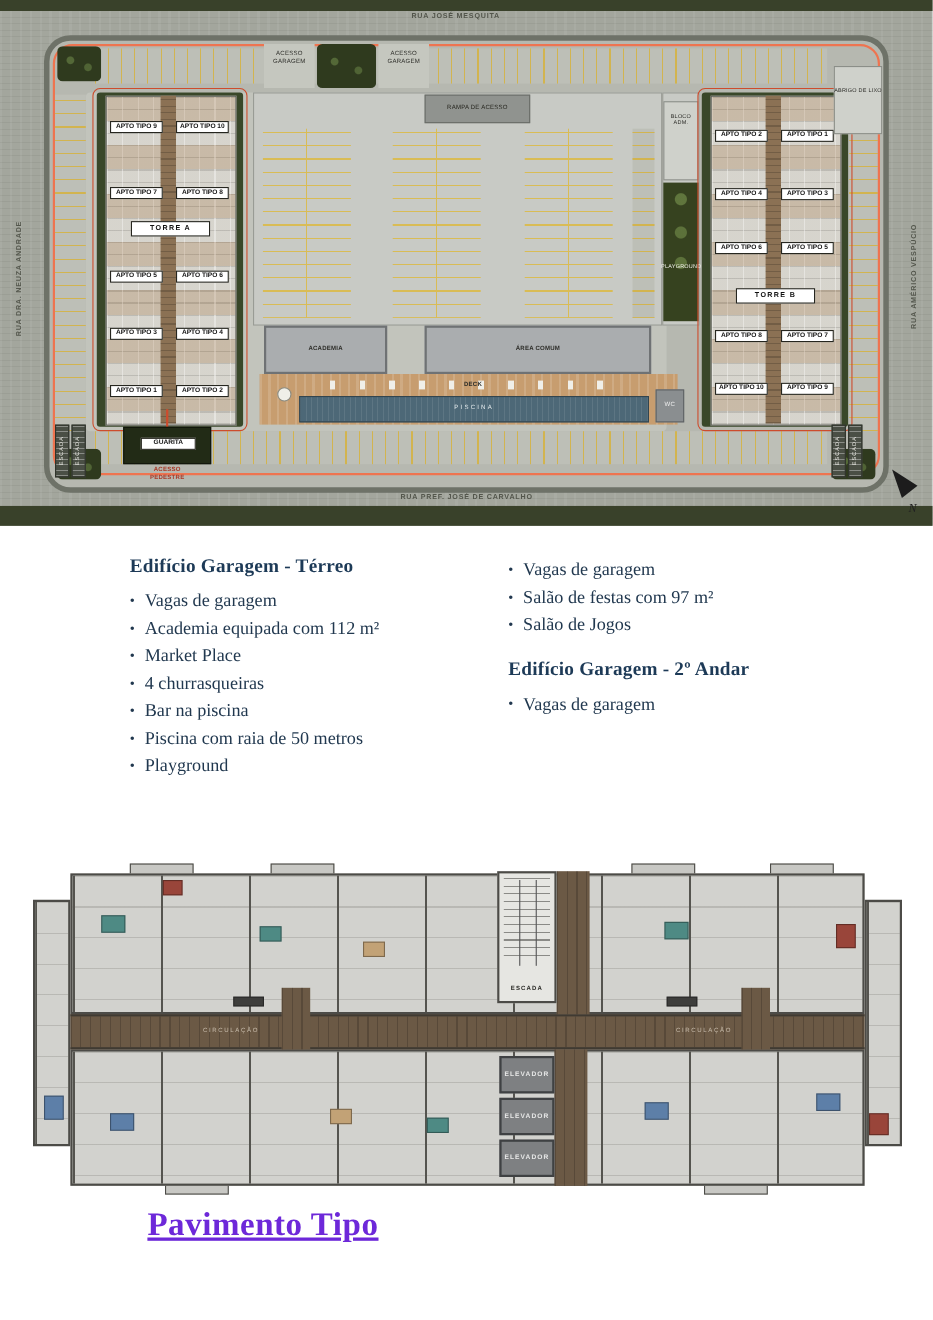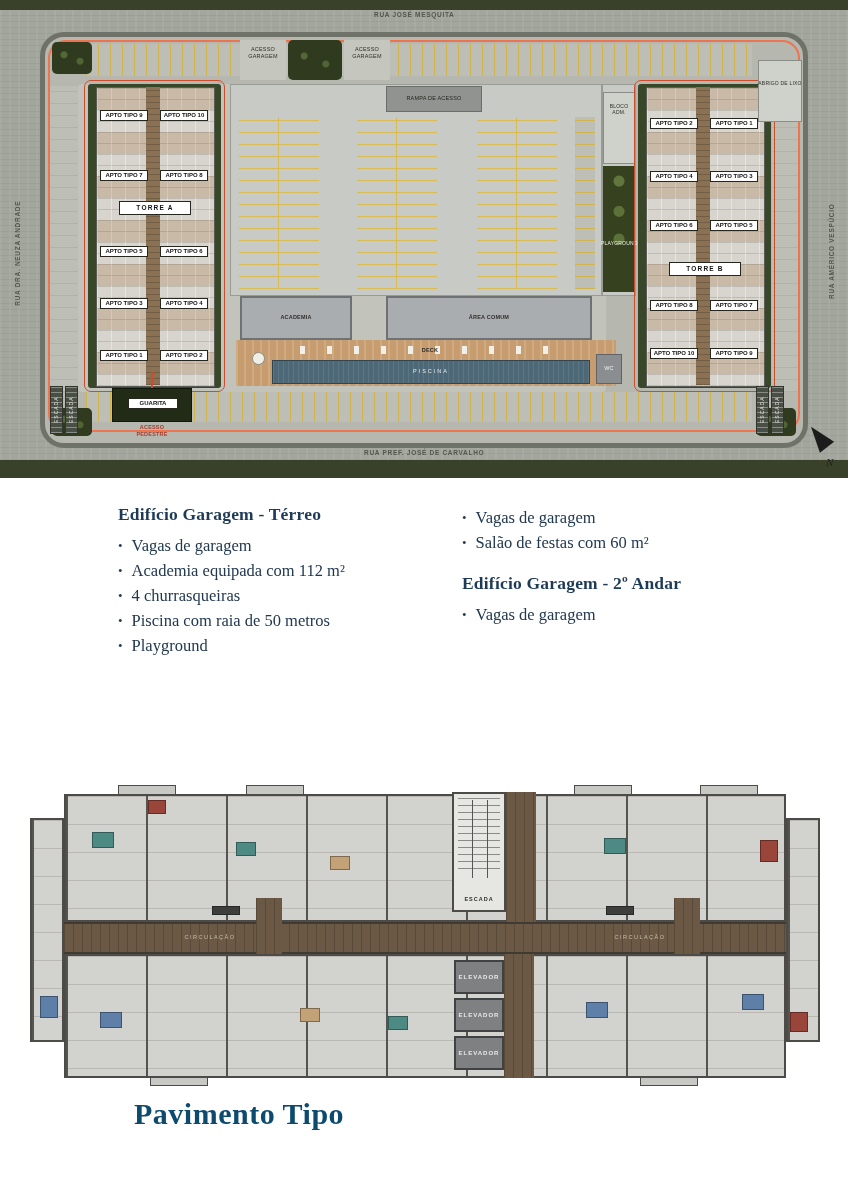--- a/index.html
+++ b/index.html
@@ -78,21 +78,21 @@
   .corr-label{position:absolute;font:5.5px/1 "Liberation Sans",sans-serif;color:#d8cdbd;letter-spacing:1.5px;text-align:center;opacity:.85;}
   .stair{background:#e6e6e2;border:2px solid #4c4b47;}
   .treads{position:absolute;left:4px;top:4px;right:4px;height:72px;
     background-image:repeating-linear-gradient(180deg,#8a8a86 0 1px,transparent 1px 7px);}
   .rails{position:absolute;left:18px;top:6px;width:14px;height:78px;border-left:1px solid #555;border-right:1px solid #555;}
   .elev{background:#7e8082;border:2px solid #3f4143;color:#e8e8e8;
     font:bold 6px/1 "Liberation Sans",sans-serif;display:flex;align-items:center;justify-content:center;letter-spacing:1px;}
   .bump{background:#c8c8c4;border:1px solid #4c4b47;}
   .fur{position:absolute;border:1px solid rgba(0,0,0,.35);}
 
-  .floor-title{position:absolute;font:bold 30px/1.2 "Liberation Serif",serif;color:#0c4a6e;letter-spacing:.5px;}
+  .floor-title{position:absolute;font:bold 30px/1.2 "Liberation Serif",serif;color:#6d28d9;letter-spacing:.5px;text-decoration:underline;}
 </style>
 </head>
 <body>
 
 <div class="page">
 
   <div class="layer">
     <div class="abs street-bg"></div>
     <div class="abs strip-dark" style="left:0;top:0;width:848px;height:10px;"></div>
     <div class="abs strip-dark" style="left:0;top:460px;width:848px;height:18px;"></div>
@@ -209,29 +209,32 @@
 
     <div class="abs north-tri" style="left:810px;top:424px;"></div>
     <div class="abs" style="left:826px;top:456px;font:italic 11px 'Liberation Serif',serif;color:#222;">N</div>
   </div>
 
   <div class="amenity-col" style="left:118px;top:504px;">
     <h3 class="amenity-title">Edifício Garagem - Térreo</h3>
     <div>
         <div class="bullet-item"><span class="dot">•</span><span class="txt">Vagas de garagem</span></div>
         <div class="bullet-item"><span class="dot">•</span><span class="txt">Academia equipada com 112 m²</span></div>
+        <div class="bullet-item"><span class="dot">•</span><span class="txt">Market Place</span></div>
         <div class="bullet-item"><span class="dot">•</span><span class="txt">4 churrasqueiras</span></div>
+        <div class="bullet-item"><span class="dot">•</span><span class="txt">Bar na piscina</span></div>
         <div class="bullet-item"><span class="dot">•</span><span class="txt">Piscina com raia de 50 metros</span></div>
         <div class="bullet-item"><span class="dot">•</span><span class="txt">Playground</span></div>
       </div>
   </div>
   <div class="amenity-col" style="left:462px;top:505px;">
     <div>
         <div class="bullet-item"><span class="dot">•</span><span class="txt">Vagas de garagem</span></div>
-        <div class="bullet-item"><span class="dot">•</span><span class="txt">Salão de festas com 60 m²</span></div>
+        <div class="bullet-item"><span class="dot">•</span><span class="txt">Salão de festas com 97 m²</span></div>
+        <div class="bullet-item"><span class="dot">•</span><span class="txt">Salão de Jogos</span></div>
       </div>
     <div class="group2">
       <h3 class="amenity-title">Edifício Garagem - 2º Andar</h3>
       <div>
           <div class="bullet-item"><span class="dot">•</span><span class="txt">Vagas de garagem</span></div>
         </div>
     </div>
   </div>
 
   <div class="layer">

